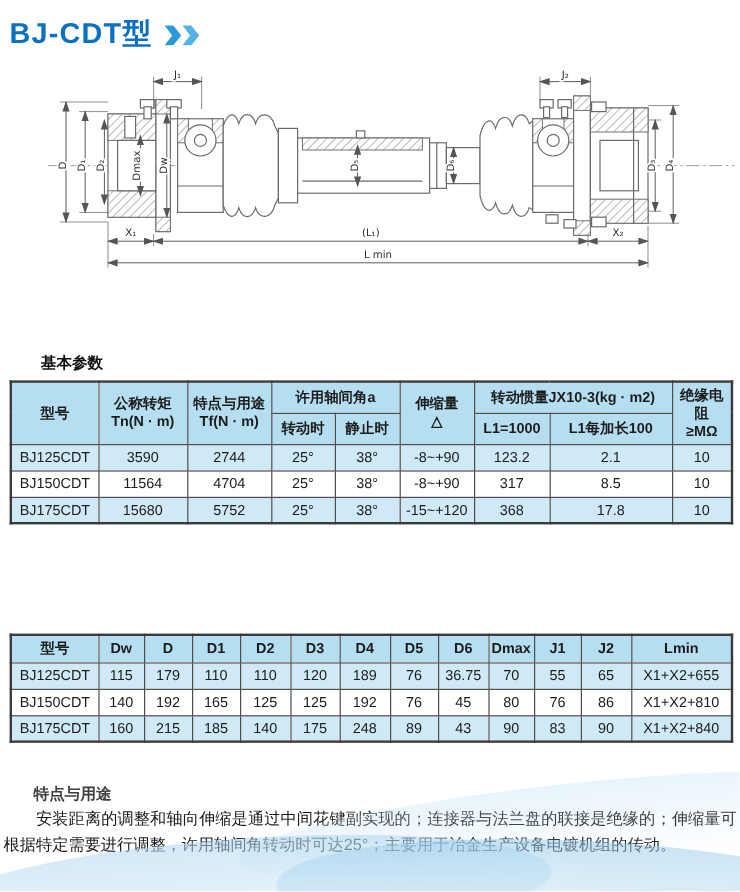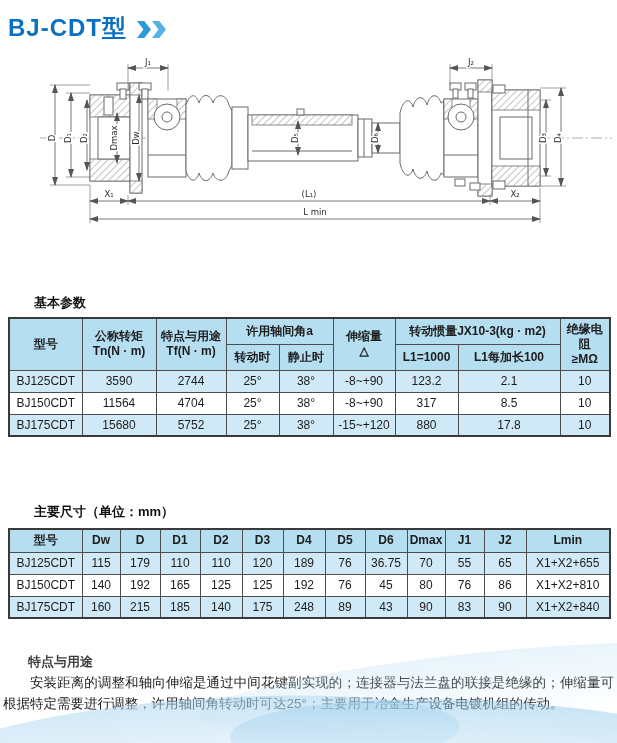--- a/index.html
+++ b/index.html
@@ -294,28 +294,27 @@
       <td>8.5</td>
       <td>10</td>
     </tr>
     <tr class="alt">
       <td>BJ175CDT</td>
       <td>15680</td>
       <td>5752</td>
       <td>25°</td>
       <td>38°</td>
       <td>-15~+120</td>
-      <td>880</td>
+      <td>368</td>
       <td>17.8</td>
       <td>10</td>
     </tr>
   </tbody>
     </table>
 
-  <div class="caption" style="top:503px;">主要尺寸（单位：mm）</div>
 
   <table class="data-table t2" style="top:528px;">
     <colgroup>
       <col style="width:73px">
         <col style="width:38px">
         <col style="width:40px">
         <col style="width:40px">
       <col style="width:42px">
         <col style="width:41px">
         <col style="width:42px">

